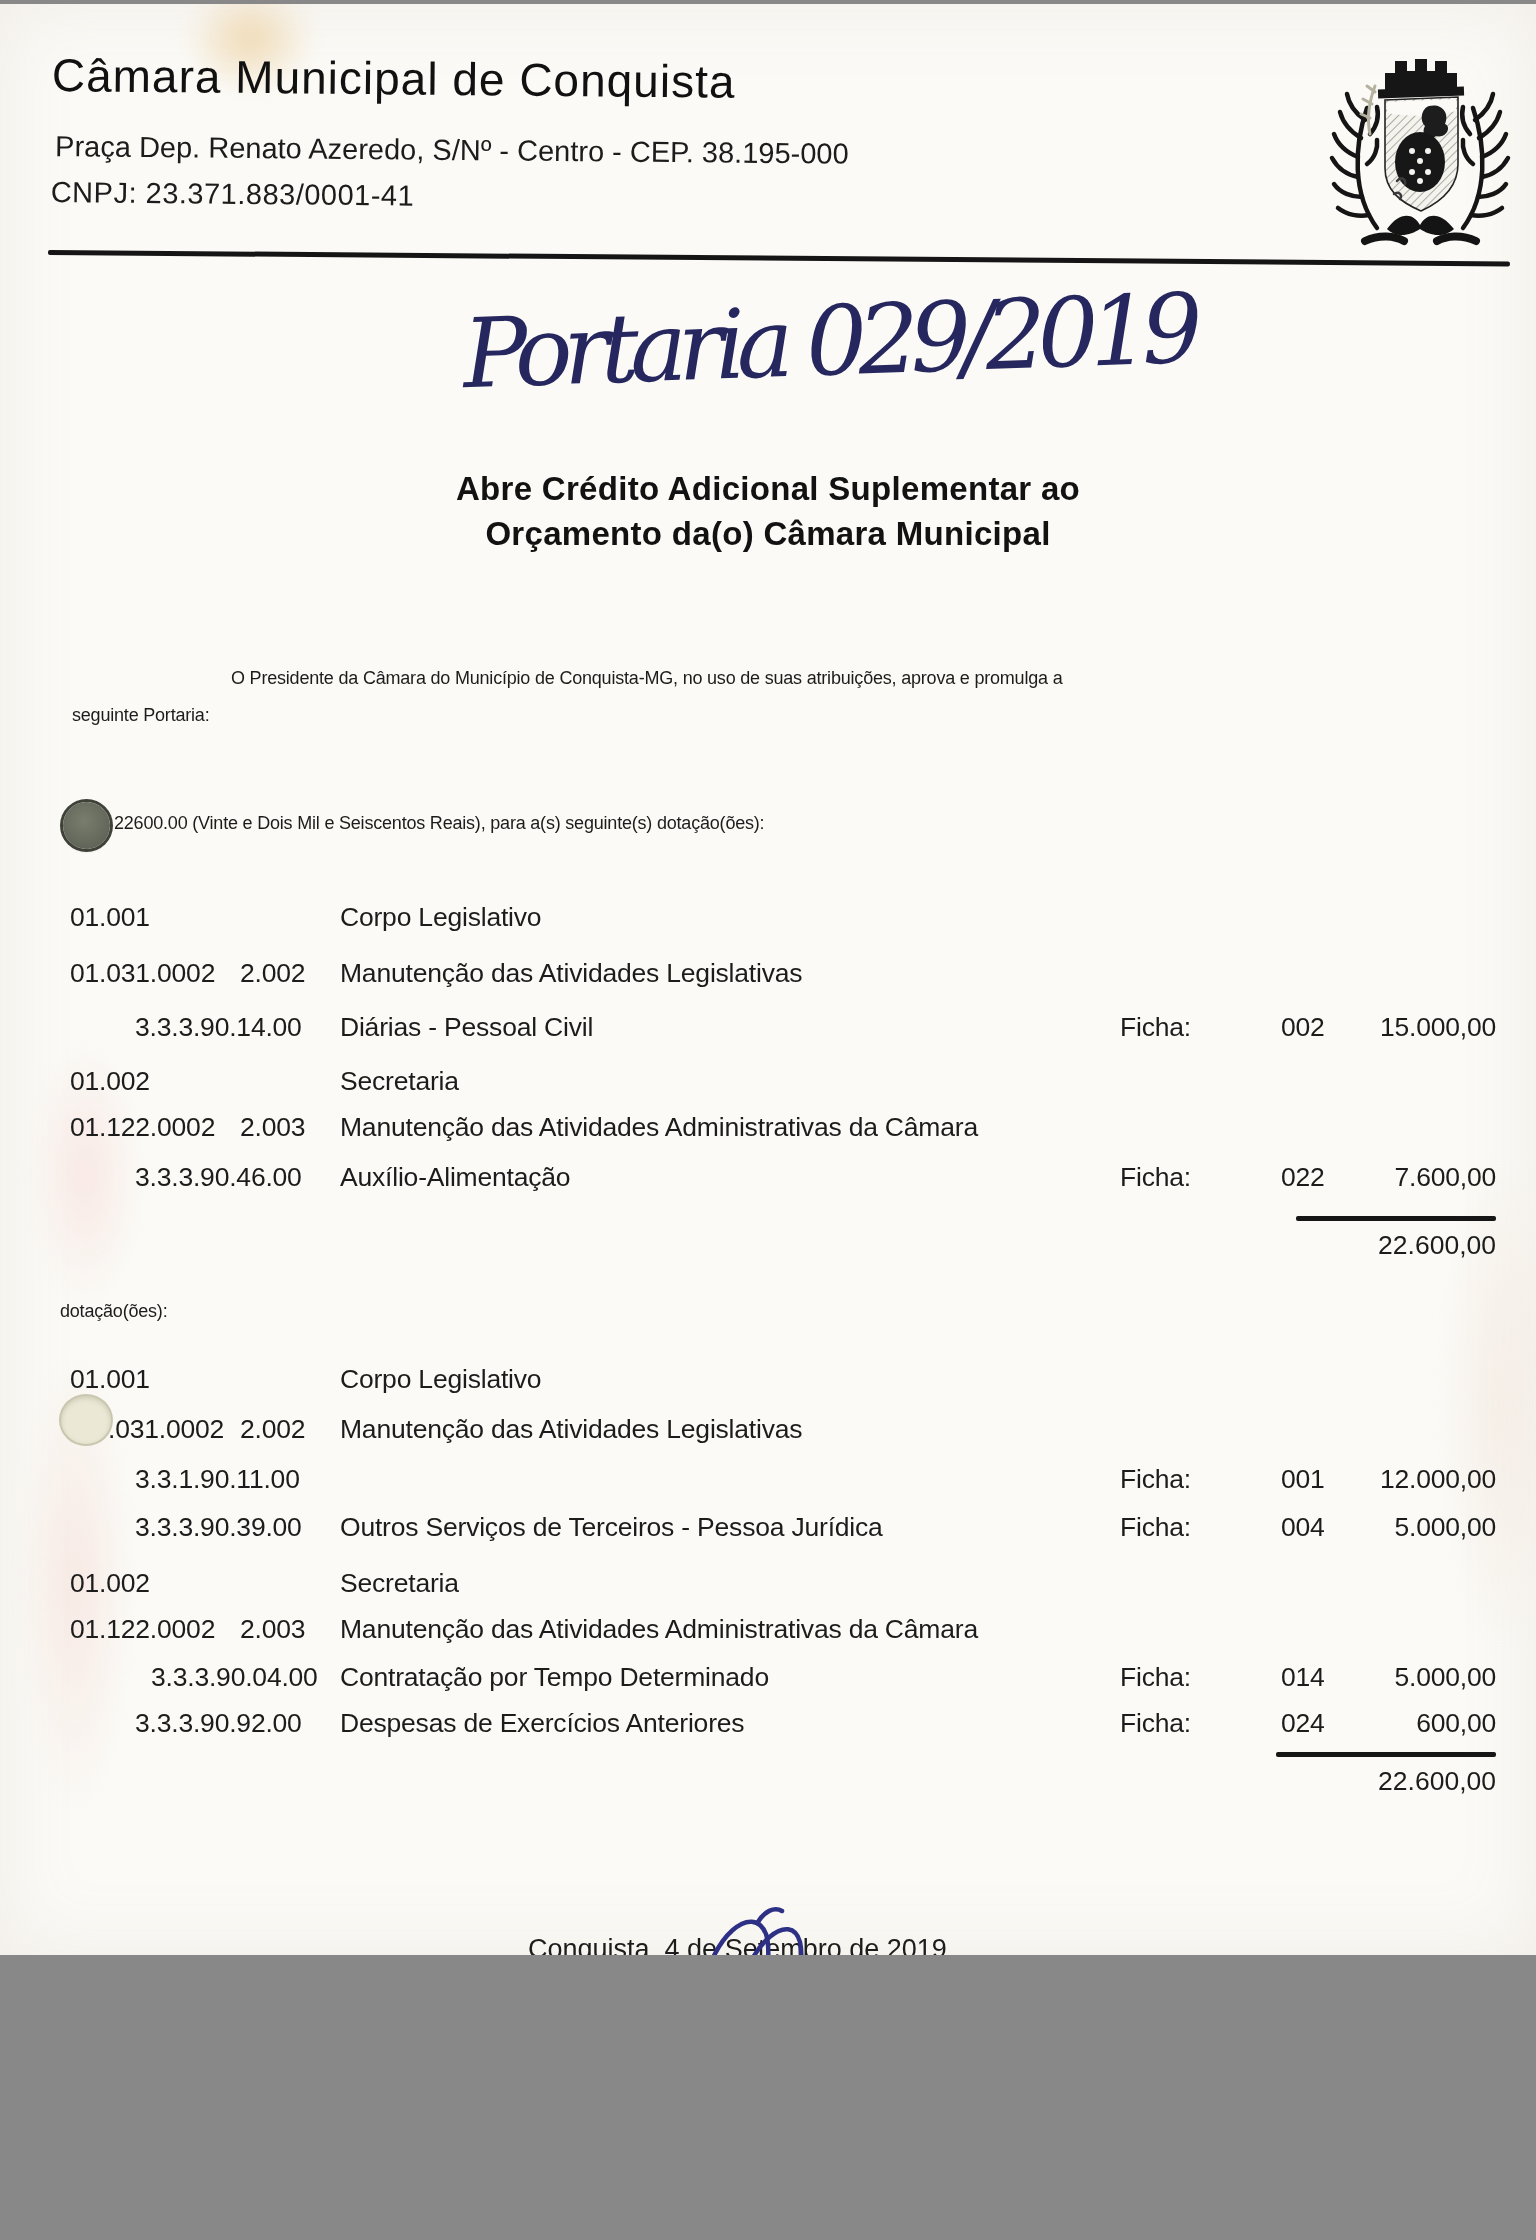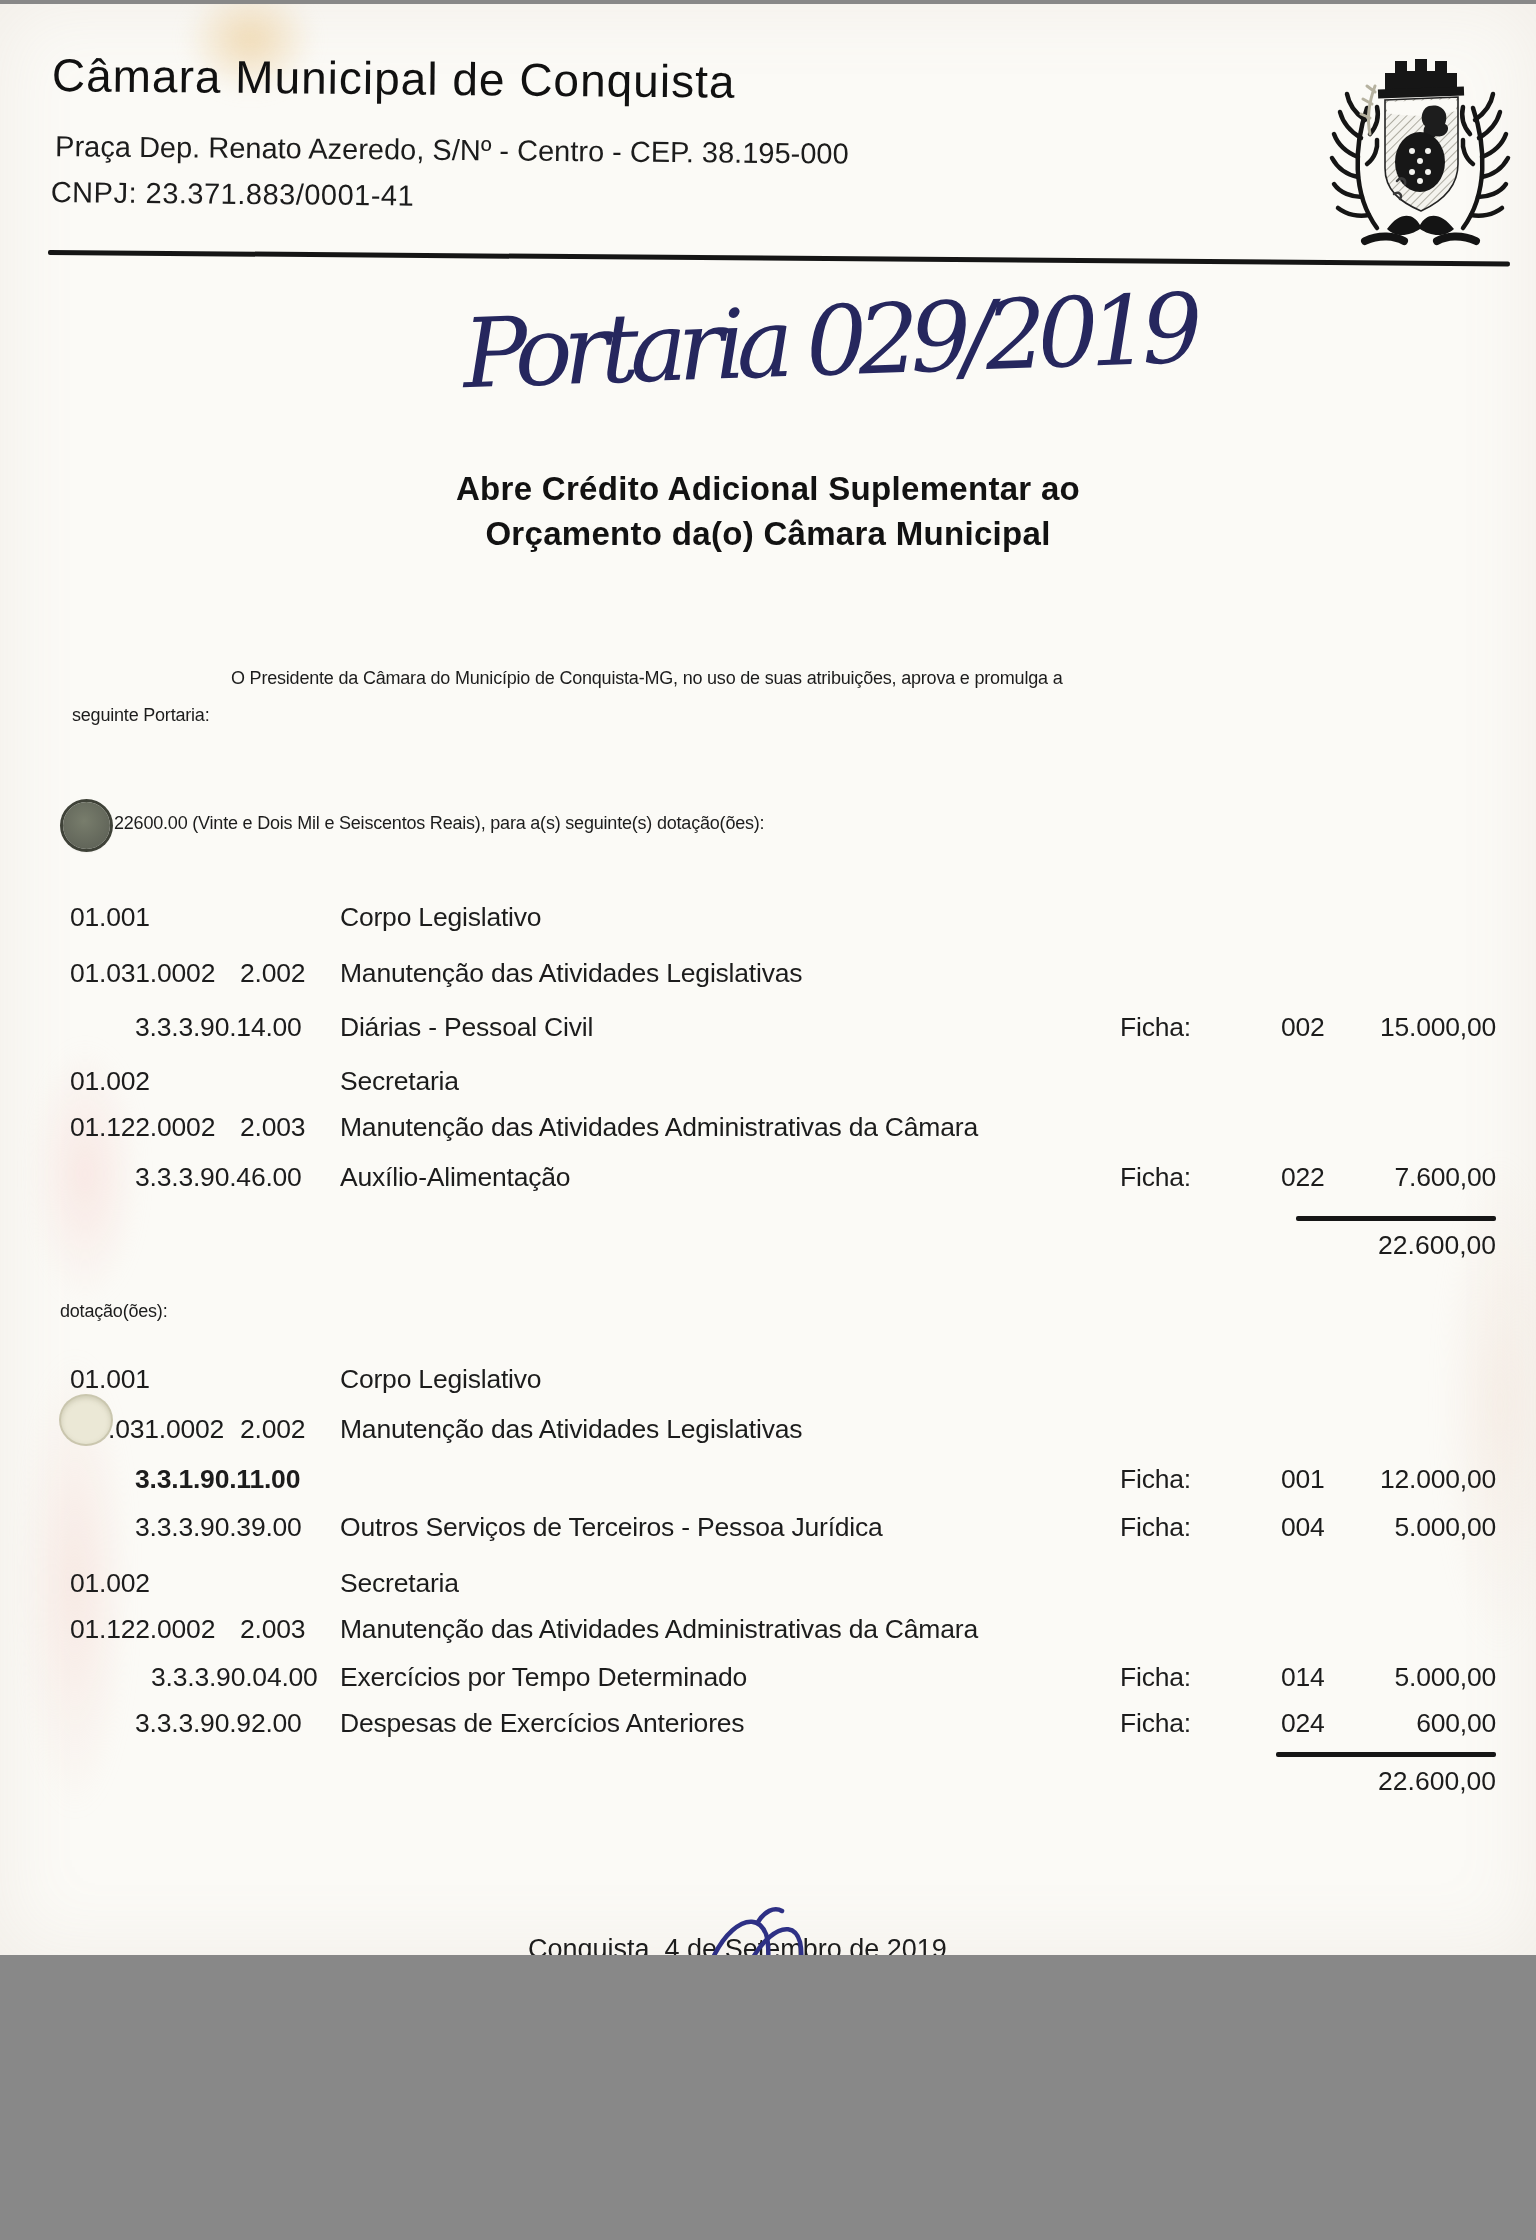--- a/index.html
+++ b/index.html
@@ -179,21 +179,21 @@
       <div class="trow" style="top: 1360px;">
         <span class="c-code" style="left: 70px;">01.001</span>
         <span class="c-desc">Corpo Legislativo</span>
       </div>
       <div class="trow" style="top: 1410px;">
         <span class="c-code" style="left: 108px;">.031.0002</span>
         <span class="c-code2">2.002</span>
         <span class="c-desc">Manutenção das Atividades Legislativas</span>
       </div>
       <div class="trow" style="top: 1460px;">
-        <span class="c-code" style="left: 135px; font-weight: bold;">3.3.1.90.11.00</span>
+        <span class="c-code" style="left: 135px;">3.3.1.90.11.00</span>
         <span class="c-flabel">Ficha:</span>
         <span class="c-fnum">001</span>
         <span class="c-amount">12.000,00</span>
       </div>
       <div class="trow" style="top: 1508px;">
         <span class="c-code" style="left: 135px;">3.3.3.90.39.00</span>
         <span class="c-desc">Outros Serviços de Terceiros - Pessoa Jurídica</span>
         <span class="c-flabel">Ficha:</span>
         <span class="c-fnum">004</span>
         <span class="c-amount">5.000,00</span>
@@ -202,21 +202,21 @@
         <span class="c-code" style="left: 70px;">01.002</span>
         <span class="c-desc">Secretaria</span>
       </div>
       <div class="trow" style="top: 1610px;">
         <span class="c-code" style="left: 70px;">01.122.0002</span>
         <span class="c-code2">2.003</span>
         <span class="c-desc">Manutenção das Atividades Administrativas da Câmara</span>
       </div>
       <div class="trow" style="top: 1658px;">
         <span class="c-code" style="left: 151px;">3.3.3.90.04.00</span>
-        <span class="c-desc">Exercícios por Tempo Determinado</span>
+        <span class="c-desc">Contratação por Tempo Determinado</span>
         <span class="c-flabel">Ficha:</span>
         <span class="c-fnum">014</span>
         <span class="c-amount">5.000,00</span>
       </div>
       <div class="trow" style="top: 1704px;">
         <span class="c-code" style="left: 135px;">3.3.3.90.92.00</span>
         <span class="c-desc">Despesas de Exercícios Anteriores</span>
         <span class="c-flabel">Ficha:</span>
         <span class="c-fnum">024</span>
         <span class="c-amount">600,00</span>

